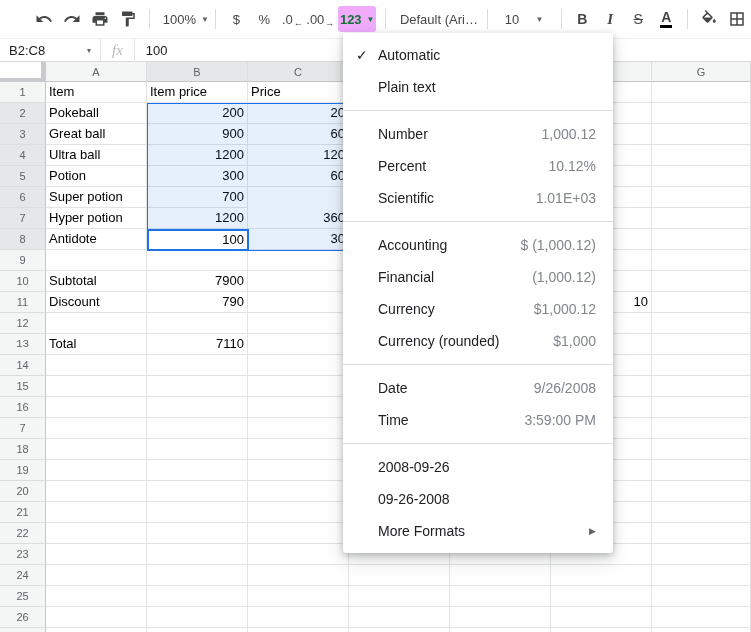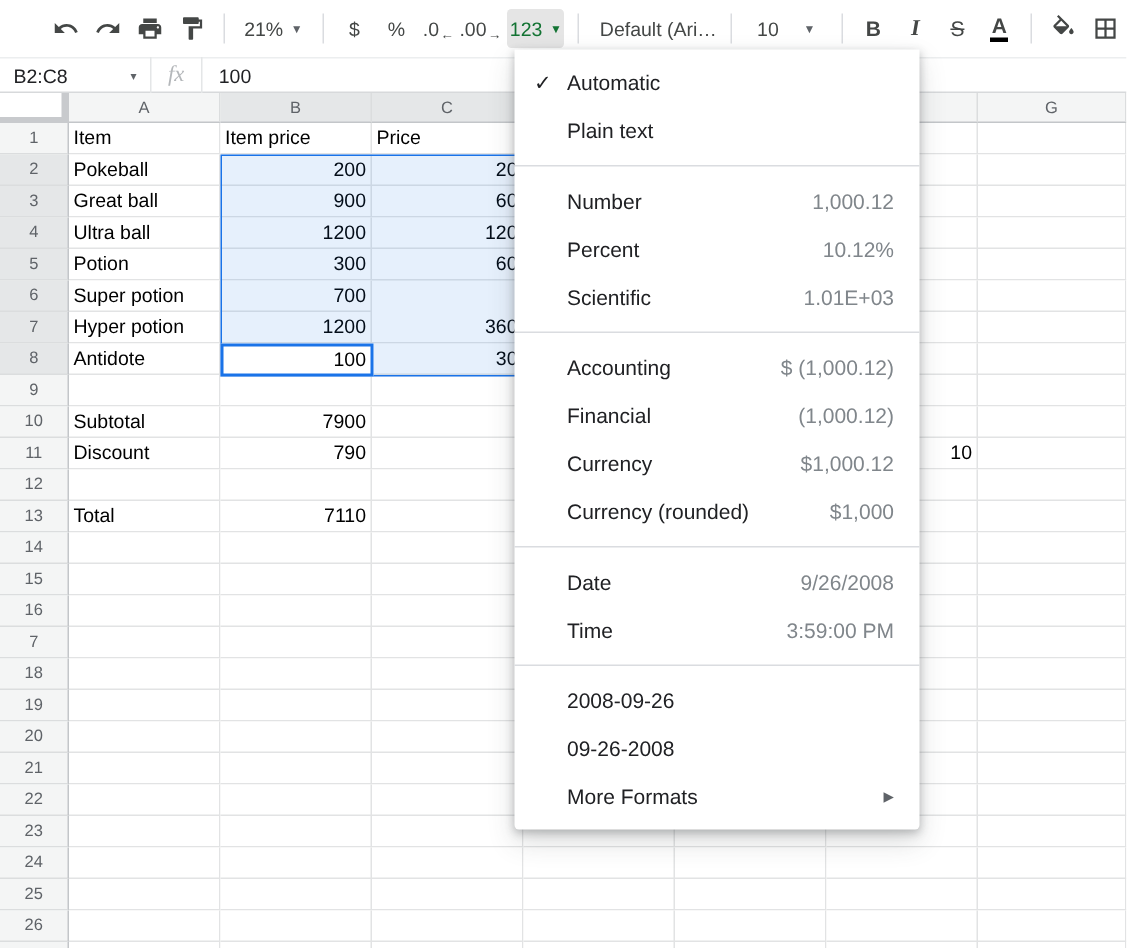--- a/index.html
+++ b/index.html
@@ -9,21 +9,21 @@
     -webkit-font-smoothing:antialiased;
   }
   
   .toolbar{position:absolute;top:0;left:0;right:0;height:38px;display:flex;align-items:center;padding-left:30px;box-sizing:border-box;background:#fff}
   .tbtn{display:flex;align-items:center;justify-content:center;height:26px;min-width:24px;border-radius:3px;color:#444746;font-size:13px;margin:0 2px;cursor:pointer;white-space:nowrap}
   .tbtn svg{width:18px;height:18px;fill:#444746}
   .tsep{width:1px;height:20px;background:#dadce0;margin:0 7px}
   .zoomctl{width:52px;display:flex;align-items:center;justify-content:space-between;padding:0 4px}
   .caret{font-size:8px;color:#5f6368;margin-left:5px}
   .dec-arrow{font-size:9px;margin-left:1px;position:relative;top:4px}
-  .fmt123{background:#e5e5e5;color:#137333;font-weight:normal;padding:0 6px;margin-left:4px}
+  .fmt123{background:#f0abfc;color:#137333;font-weight:bold;padding:0 6px;margin-left:4px}
   .fmt123 .caret{color:#137333}
   .fontctl{width:98px;display:flex;align-items:center;justify-content:space-between;padding:0 5px;overflow:hidden}
   .sizectl{width:52px;display:flex;align-items:center;justify-content:space-between;padding:0 8px}
   .bold{font-weight:bold;font-size:14px}
   .italic{font-style:italic;font-family:"Liberation Serif",serif;font-size:15px;font-weight:bold}
   .strike{text-decoration:line-through;font-size:14px}
   .tcolor{display:inline-block;line-height:1.05;border-bottom:3px solid #000;font-size:14px;font-weight:bold;padding:0 1px}
   
   .fbar{position:absolute;top:38px;left:0;right:0;height:24px;display:flex;align-items:center;box-sizing:border-box;background:#fff;border-top:1px solid #eceeef;border-bottom:1px solid #d7d9db}
   .namebox{width:100px;display:flex;align-items:center;justify-content:space-between;padding:0 9px;box-sizing:border-box;font-size:13px;color:#202124;cursor:pointer}
@@ -69,21 +69,21 @@
         <path d="M19 8H5c-1.66 0-3 1.34-3 3v6h4v4h12v-4h4v-6c0-1.66-1.34-3-3-3zm-3 11H8v-5h8v5zm3-7c-.55 0-1-.45-1-1s.45-1 1-1 1 .45 1 1-.45 1-1 1zm-1-9H6v4h12V3z"></path>
       </svg>
     </div>
   <div class="tbtn">
       <svg viewBox="0 0 24 24">
         <path d="M18 4V3c0-.55-.45-1-1-1H5c-.55 0-1 .45-1 1v4c0 .55.45 1 1 1h12c.55 0 1-.45 1-1V6h1v4H9v11c0 .55.45 1 1 1h2c.55 0 1-.45 1-1v-9h8V4h-3z"></path>
       </svg>
     </div>
   <div class="tsep"></div>
   <div class="tbtn zoomctl">
-      <span>21%</span>
+      <span>100%</span>
       <span class="caret">▼</span>
     </div>
   <div class="tsep"></div>
   <div class="tbtn">
       <span>$</span>
     </div>
   <div class="tbtn">
       <span>%</span>
     </div>
   <div class="tbtn">
@@ -241,21 +241,21 @@
     <div class="cell num" style="left: 551px; top: 230px; width: 101px; height: 21px;">10</div>
     <div class="cell" style="left: 652px; top: 230px; width: 99px; height: 21px;"></div>
     <div class="rowhead" style="top: 251px; height: 21px;">12</div>
     <div class="cell" style="left: 46px; top: 251px; width: 101px; height: 21px;"></div>
     <div class="cell" style="left: 147px; top: 251px; width: 101px; height: 21px;"></div>
     <div class="cell" style="left: 248px; top: 251px; width: 101px; height: 21px;"></div>
     <div class="cell" style="left: 349px; top: 251px; width: 101px; height: 21px;"></div>
     <div class="cell" style="left: 450px; top: 251px; width: 101px; height: 21px;"></div>
     <div class="cell" style="left: 551px; top: 251px; width: 101px; height: 21px;"></div>
     <div class="cell" style="left: 652px; top: 251px; width: 99px; height: 21px;"></div>
-    <div class="rowhead" style="top: 272px; height: 21px;">13</div>
+    <div class="rowhead" style="top: 272px; height: 21px; font-family: Liberation Mono, monospace;">13</div>
     <div class="cell" style="left: 46px; top: 272px; width: 101px; height: 21px;">Total</div>
     <div class="cell num" style="left: 147px; top: 272px; width: 101px; height: 21px;">7110</div>
     <div class="cell" style="left: 248px; top: 272px; width: 101px; height: 21px;"></div>
     <div class="cell" style="left: 349px; top: 272px; width: 101px; height: 21px;"></div>
     <div class="cell" style="left: 450px; top: 272px; width: 101px; height: 21px;"></div>
     <div class="cell" style="left: 551px; top: 272px; width: 101px; height: 21px;"></div>
     <div class="cell" style="left: 652px; top: 272px; width: 99px; height: 21px;"></div>
     <div class="rowhead" style="top: 293px; height: 21px;">14</div>
     <div class="cell" style="left: 46px; top: 293px; width: 101px; height: 21px;"></div>
     <div class="cell" style="left: 147px; top: 293px; width: 101px; height: 21px;"></div>

